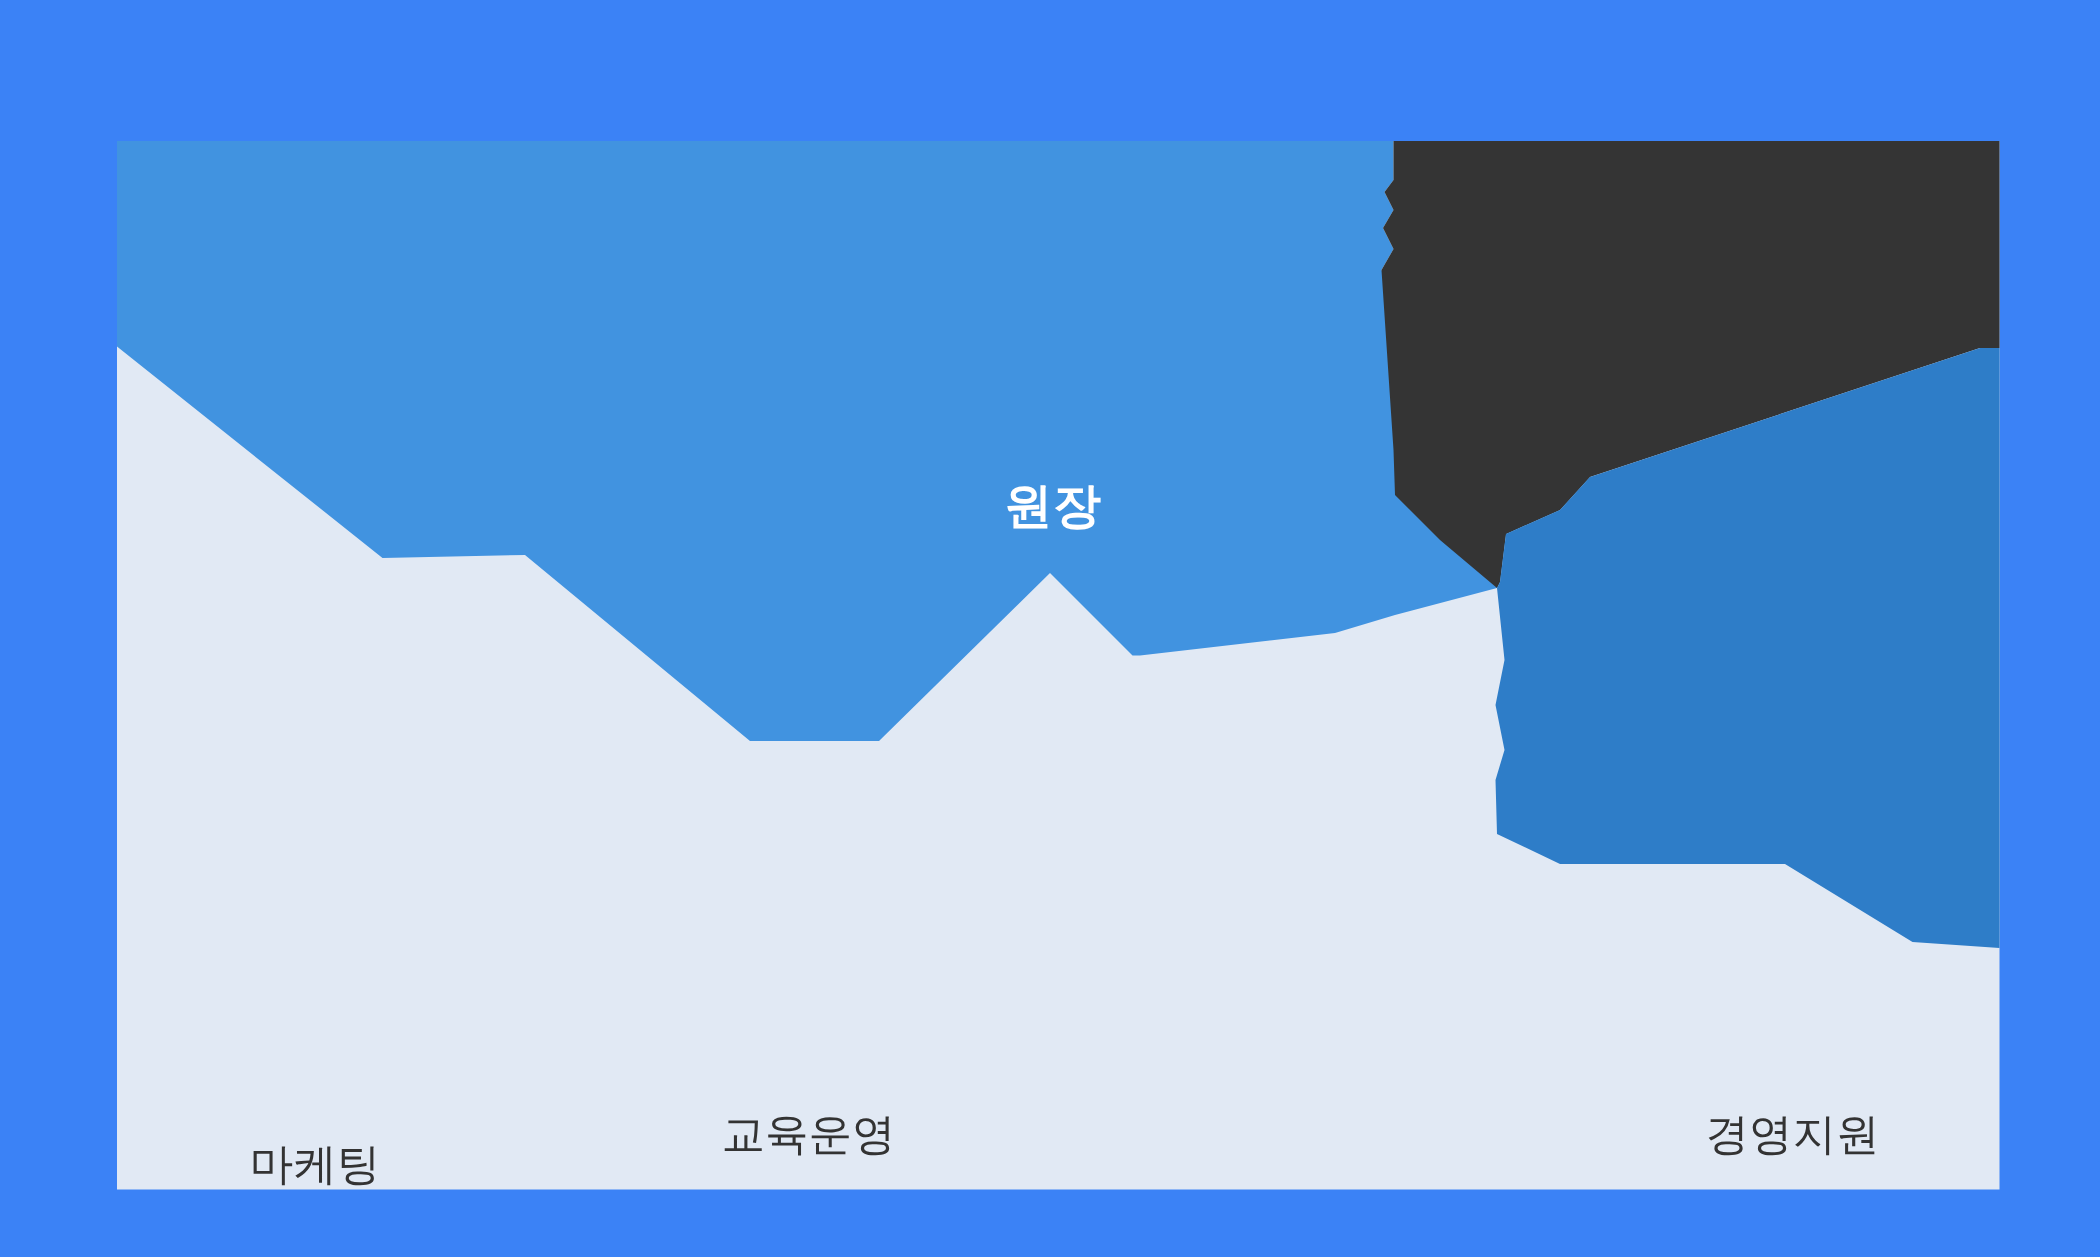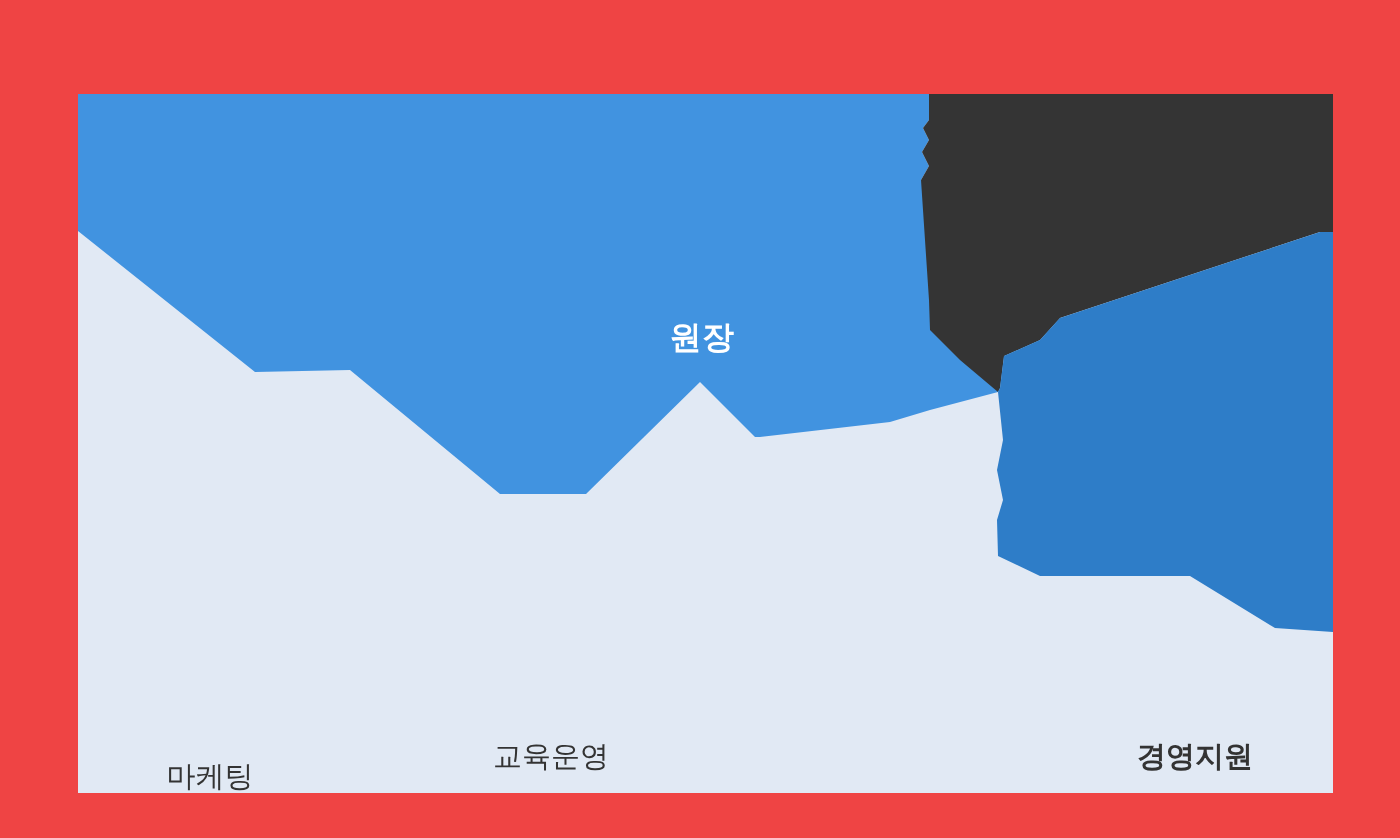--- a/index.html
+++ b/index.html
@@ -14,21 +14,21 @@
     font-family: "Liberation Sans", "DejaVu Sans", sans-serif;
     overflow: hidden;
     position: relative;
   }
   #stage {
     position: absolute;
     left: 0;
     top: 0;
     width: 1400px;
     height: 838px;
-    background: #ef4444;
+    background: #3b82f6;
   }
   #org-svg {
     position: absolute;
     left: 0;
     top: 0;
     width: 1400px;
     height: 838px;
     display: block;
   }
   .node-label {
@@ -46,23 +46,23 @@
     position: absolute;
     white-space: nowrap;
     transform: translate(-50%, -50%);
     color: #333333;
     font-weight: 400;
     font-family: "Liberation Sans", "DejaVu Sans", sans-serif;
   }
   #label-director { left: 702px; top: 338px; font-size: 32px; letter-spacing: 0.5px; }
   #label-advisor  { left: 1176px; top: 497px; font-size: 27px; letter-spacing: 0.5px; }
   .axis-label.l0 { left: 210px;  top: 777px; font-size: 29px; font-family: Liberation Serif, serif; }
-  .axis-label.l1 { left: 539px;  top: 757px; font-size: 29px; margin-left: 12px; }
+  .axis-label.l1 { left: 539px;  top: 757px; font-size: 29px; }
   .axis-label.l2 { left: 867px;  top: 757px; font-size: 29px; }
-  .axis-label.l3 { left: 1195px; top: 757px; font-size: 29px; font-weight: bold; }
+  .axis-label.l3 { left: 1195px; top: 757px; font-size: 29px; }
 </style>
 </head>
 <body>
 
 <div id="stage">
 
   <svg id="org-svg" viewBox="0 0 1400 838" preserveAspectRatio="none">
 
     <rect x="78" y="94" width="1255" height="699" fill="#e1e9f4"></rect>
 

